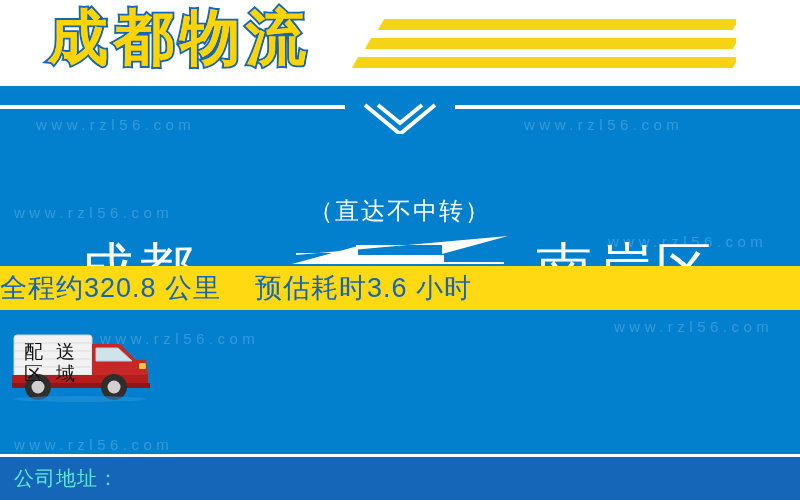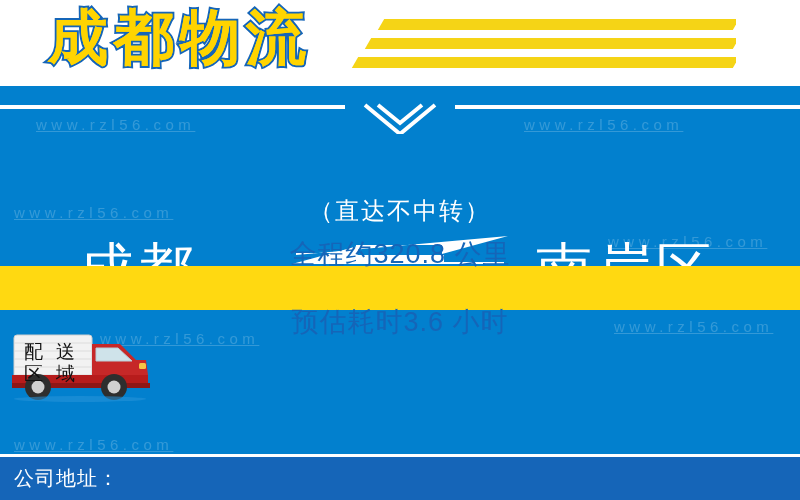--- a/index.html
+++ b/index.html
@@ -96,21 +96,20 @@
 
   
   .wm {
     position: absolute;
     color: rgba(255,255,255,0.20);
     font-size: 15px;
     letter-spacing: 4.5px;
     font-family: "Liberation Sans", sans-serif;
     white-space: nowrap;
     pointer-events: none;
-    text-decoration: underline;
   }
 
   
   .route {
     position: absolute;
     left: 0; top: 55px;
     width: 800px; height: 130px;
   }
   .city {
     position: absolute;
@@ -154,23 +153,22 @@
   
   .info-bar {
     position: absolute;
     left: 0;
     top: 180px;
     width: 800px;
     height: 44px;
     background: #FFD911;
     display: flex;
     align-items: center;
-    justify-content: center;
+    justify-content: flex-start;
     gap: 34px;
-    flex-direction: column;
   }
   .info-item {
     font-size: 27px;
     color: #1565b8;
     letter-spacing: 1px;
     white-space: nowrap;
     line-height: 34px;
   }
 
   
@@ -215,21 +213,21 @@
     width: 800px;
     height: 43px;
     background: #1565b8;
     display: flex;
     align-items: center;
     padding-left: 14px;
     box-sizing: border-box;
   }
   .addr-label {
     font-size: 20px;
-    color: #ffffff;
+    color: #5eead4;
     letter-spacing: 1px;
     white-space: nowrap;
   }
   .addr-value {
     font-size: 22px;
     color: #FFD911;
     letter-spacing: 1px;
     white-space: nowrap;
   }
 </style>

